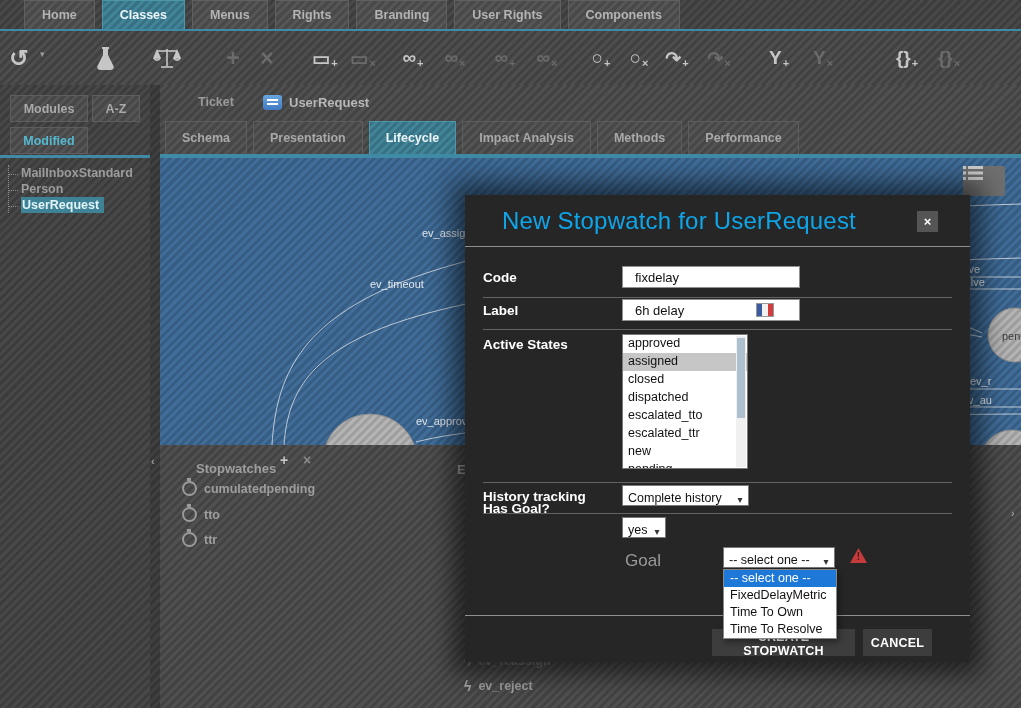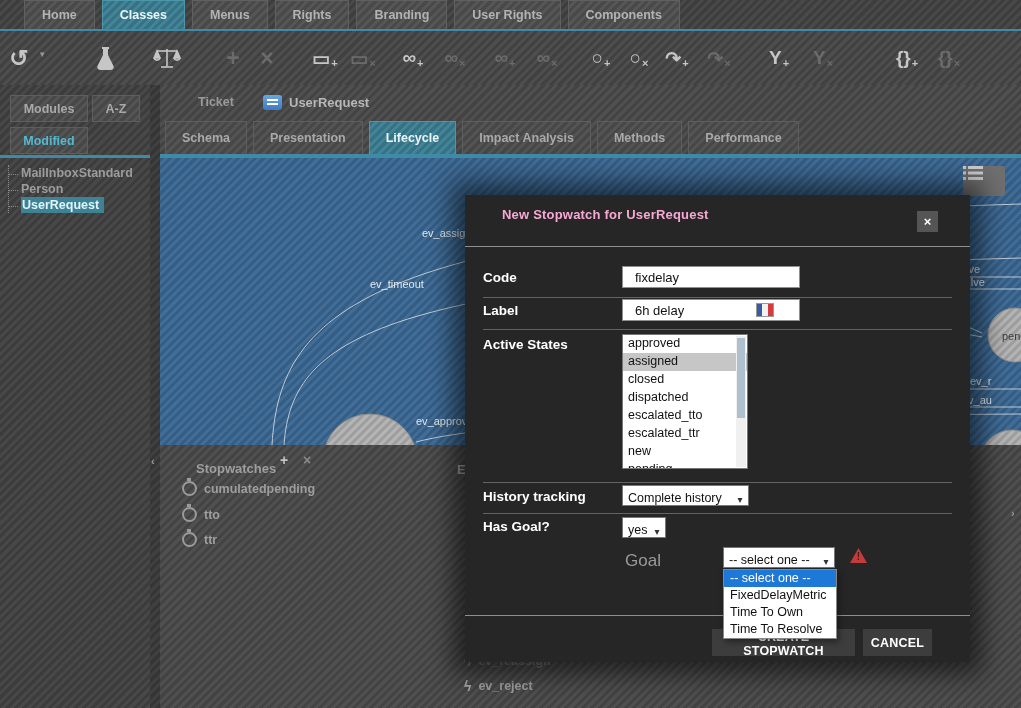--- a/index.html
+++ b/index.html
@@ -54,21 +54,21 @@
   .panel{position:absolute;left:0;top:360px;width:861px;height:263px;}
   .panel-h{position:absolute;font-size:13px;font-weight:bold;color:#9e9e9e;white-space:nowrap;margin-top:8px;}
   .ph-btn{position:absolute;font-size:14px;font-weight:bold;cursor:pointer;}
   .sw-row{position:absolute;display:flex;align-items:center;color:#9e9e9e;font-size:12.5px;font-weight:bold;cursor:pointer;}
   .sw-icon{width:11px;height:11px;border:2px solid #9a9a9a;border-radius:50%;position:relative;margin-right:7px;}
   .sw-icon::before{content:'';position:absolute;left:2.5px;top:-5px;width:4px;height:3px;background:#9a9a9a;}
   .ev-row{position:absolute;display:flex;align-items:center;color:#9e9e9e;font-size:12.5px;font-weight:bold;cursor:pointer;}
   .ev-bolt{font-size:14px;color:#a8a8a8;margin-right:7px;font-weight:bold;}
   
   .modal{position:absolute;left:465px;top:195px;width:505px;height:467px;background:#262626;z-index:10;box-shadow:0 0 24px 12px rgba(0,0,0,.55);color:#fff;}
-  .m-title{position:absolute;left:37px;top:12px;font-size:13px;font-weight:700;color:#f9a8d4;letter-spacing:.2px;}
+  .m-title{position:absolute;left:37px;top:12px;font-size:24px;font-weight:400;color:#0ea5e9;letter-spacing:.2px;}
   .m-close{position:absolute;right:32px;top:16px;width:21px;height:21px;background:#555;color:#fff;font-size:13px;font-weight:bold;display:flex;align-items:center;justify-content:center;cursor:pointer;}
   .m-hr{position:absolute;left:0;right:0;height:0;border-top:1px solid #8f8f8f;}
   .m-hr.inner{left:18px;right:18px;border-top:1px solid #636363;}
   .f-label{position:absolute;left:18px;font-size:13.5px;font-weight:bold;color:#fff;}
   .f-input{position:absolute;left:157px;width:152px;height:18px;background:#fff;border:1px solid #8f8f8f;color:#111;font-size:13px;font-family:"Liberation Sans",sans-serif;padding:1px 12px;}
   .flag{position:absolute;left:291px;width:16px;height:12px;background:linear-gradient(90deg,#3a5ba0 0 33%,#f2f2f2 33% 66%,#d23c3c 66% 100%);border:1px solid #999;}
   .mselect{position:absolute;left:157px;width:124px;height:133px;background:#fff;border:1px solid #777;overflow:hidden;}
   .mopt{height:18px;line-height:16.6px;padding-left:5px;font-size:12.5px;color:#111;cursor:pointer;}
   .mopt.sel{background:#c6c6c6;}
   .msb-track{position:absolute;right:1px;top:1px;bottom:1px;width:10px;background:#f0f0f0;}
@@ -333,21 +333,21 @@
   <div class="m-hr inner" style="top:287px;"></div>
 
   <span class="f-label" style="top:294px;">History tracking</span>
   <div class="dd" style="left:157px;top:290px;width:127px;">
     <span class="dd-val">Complete history</span>
     <span class="dd-arrow">▾</span>
   </div>
 
   <div class="m-hr inner" style="top:318px;"></div>
 
-  <span class="f-label" style="top:324px;text-align:right;">Has Goal?</span>
+  <span class="f-label" style="top:306px;text-align:right;">Has Goal?</span>
   <div class="dd" style="left:157px;top:322px;width:44px;">
     <span class="dd-val">yes</span>
     <span class="dd-arrow">▾</span>
   </div>
 
   <span class="goal-label" style="top:356px;">Goal</span>
   <div class="dd" style="left:258px;top:352px;width:112px;">
     <span class="dd-val">-- select one --</span>
     <span class="dd-arrow">▾</span>
   </div>

